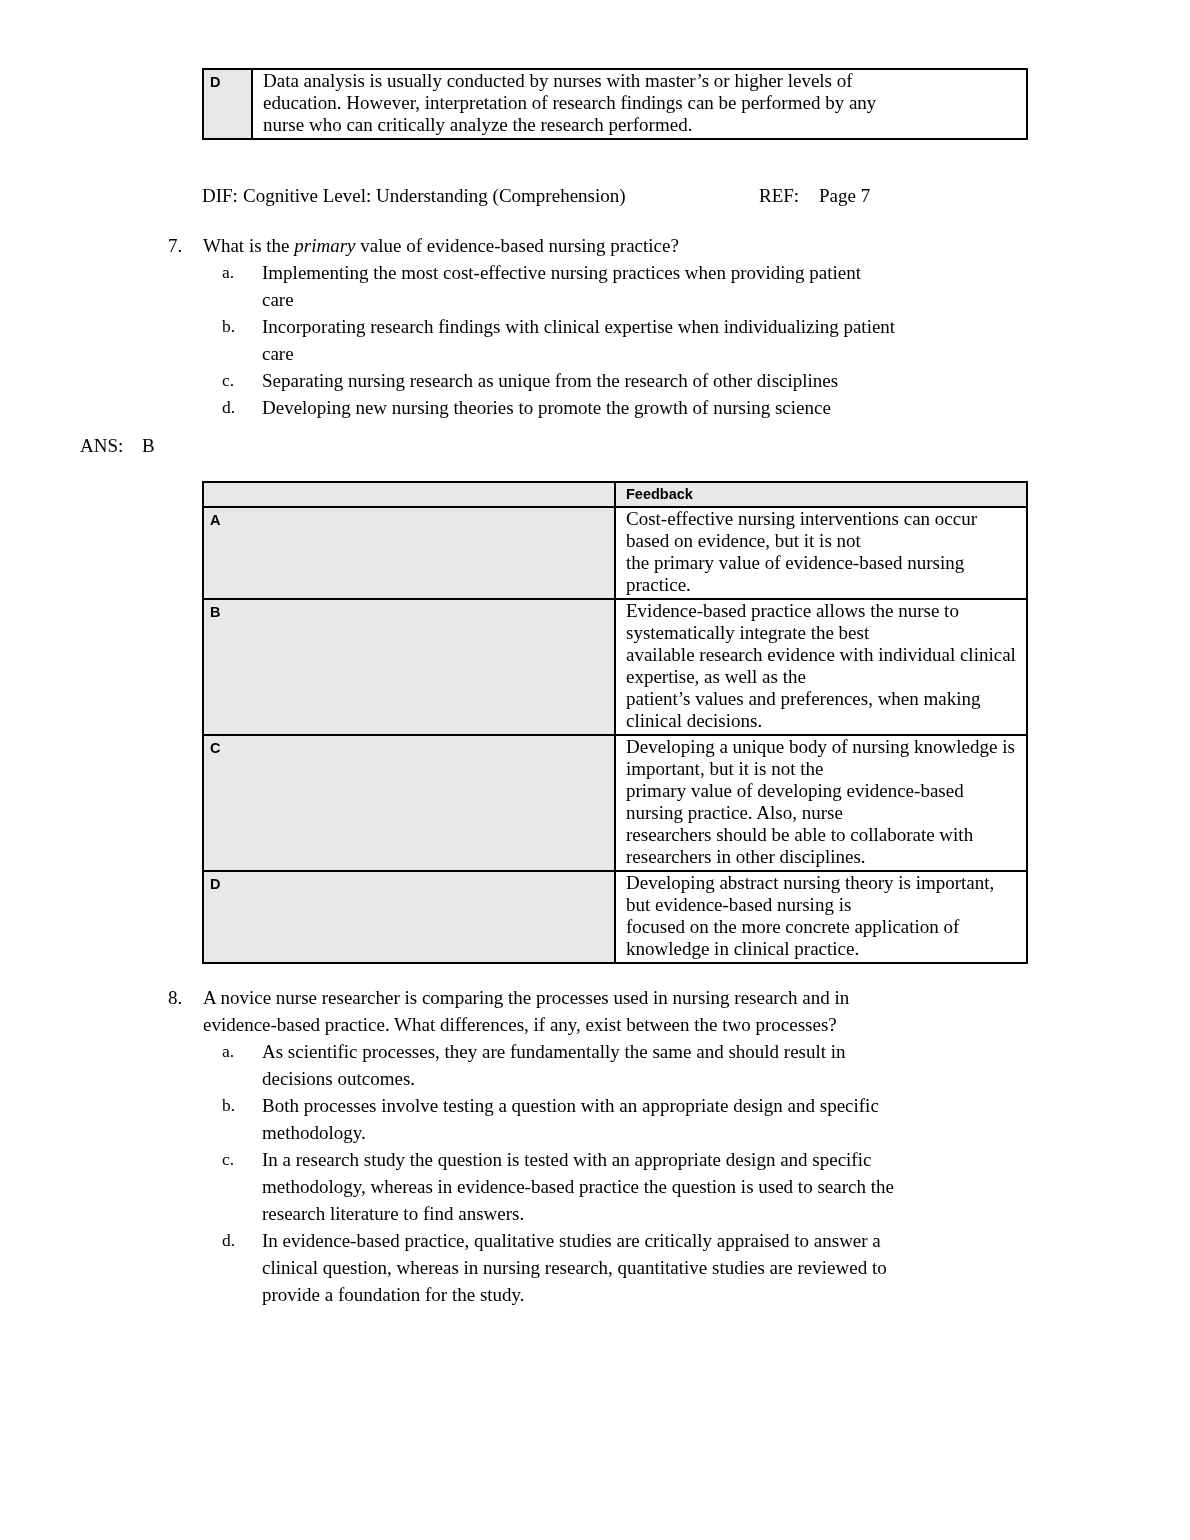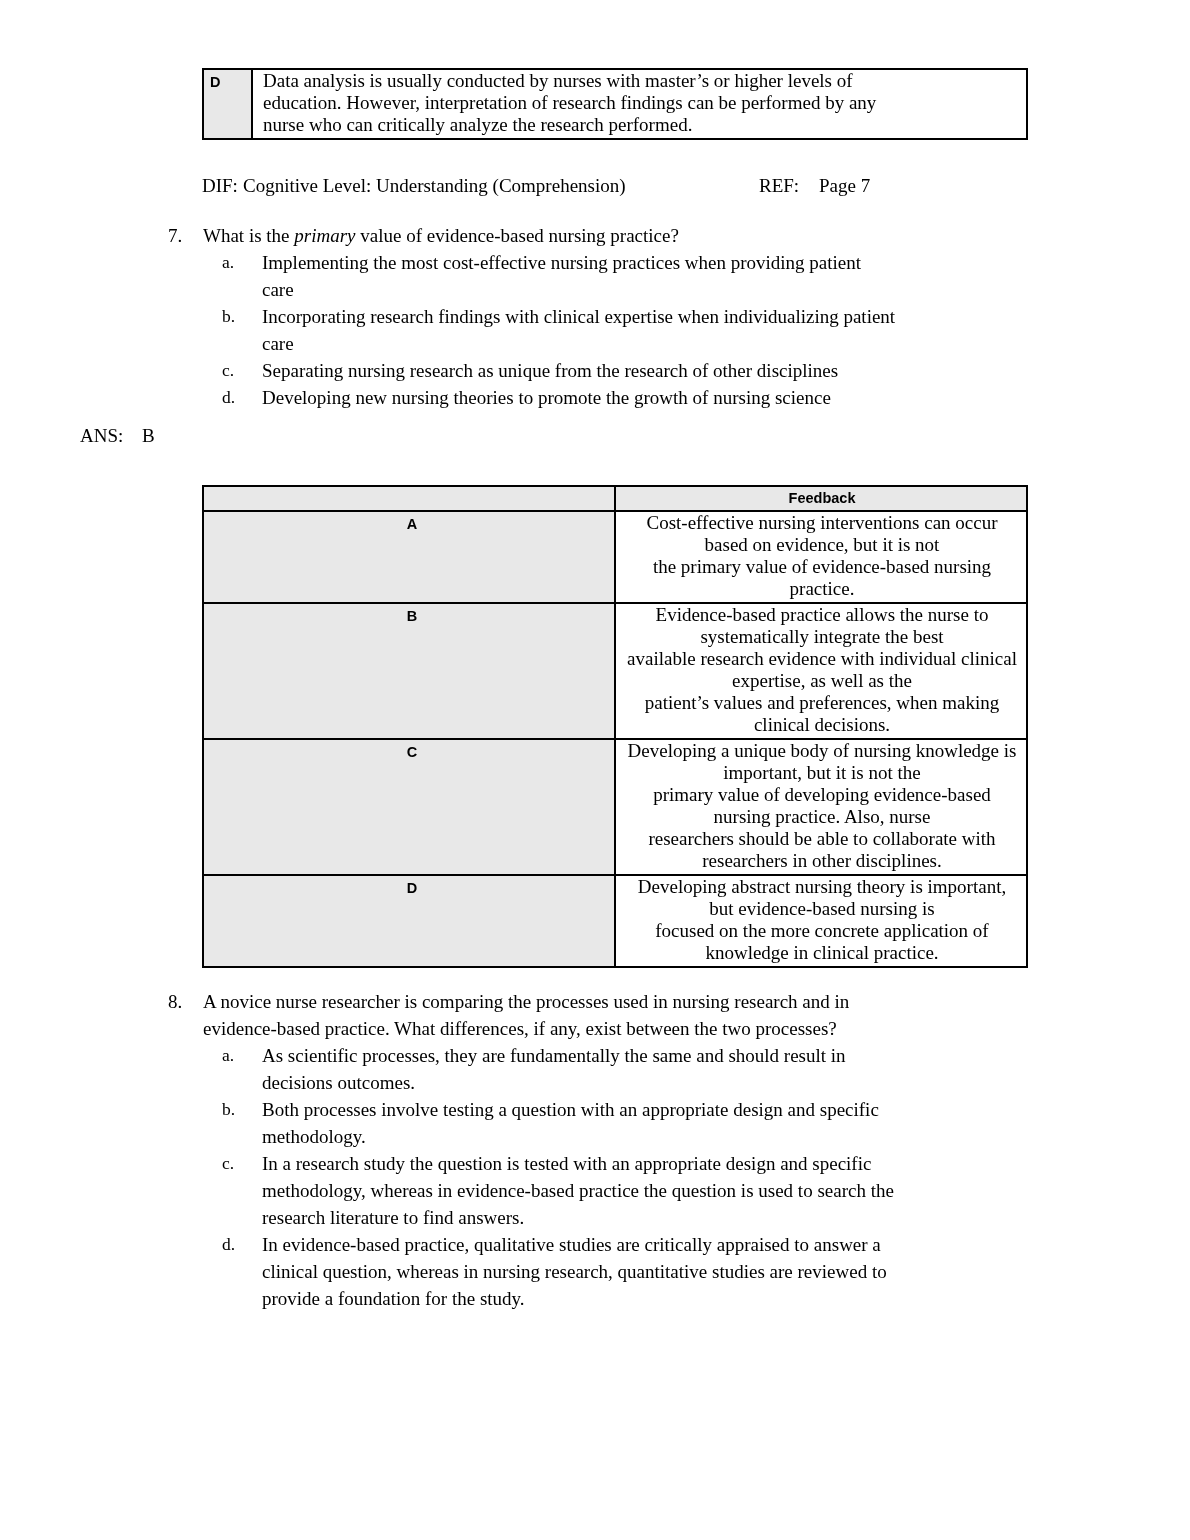--- a/index.html
+++ b/index.html
@@ -48,21 +48,21 @@
     font-family:"Liberation Sans", sans-serif;
     font-weight:bold;
     font-size:14.5px;
     line-height:20px;
     padding:1px 8px 0 10px;
   }
 
   .carryover{margin:68px 0 0 202px;}
 
   .meta{
-    margin-top:32px;
+    margin-top:42px;
     padding-left:202px;
   }
   .meta .mlabel{display:inline-block;width:41px;}
   .meta .mvalue{display:inline-block;width:516px;}
   .meta .rlabel{display:inline-block;width:60px;}
   .meta.second{margin-top:38px;}
 
   .question{
     margin-top:23px;
     padding-left:168px;
@@ -79,21 +79,21 @@
     font-size:17.5px;
   }
   .opt-text{width:800px;}
 
   .ans{
     margin-top:11px;
     padding-left:80px;
   }
   .ans .alabel{display:inline-block;width:62px;}
 
-  .fbt-wrap{margin:36px 0 0 202px;text-align:center;}
+  .fbt-wrap{margin:22px 0 0 202px;}
 </style>
 </head>
 <body>
 
 <div class="page">
 
   <table class="fbt carryover">
     <tbody>
       <tr>
         <td class="letter-cell">D</td>

